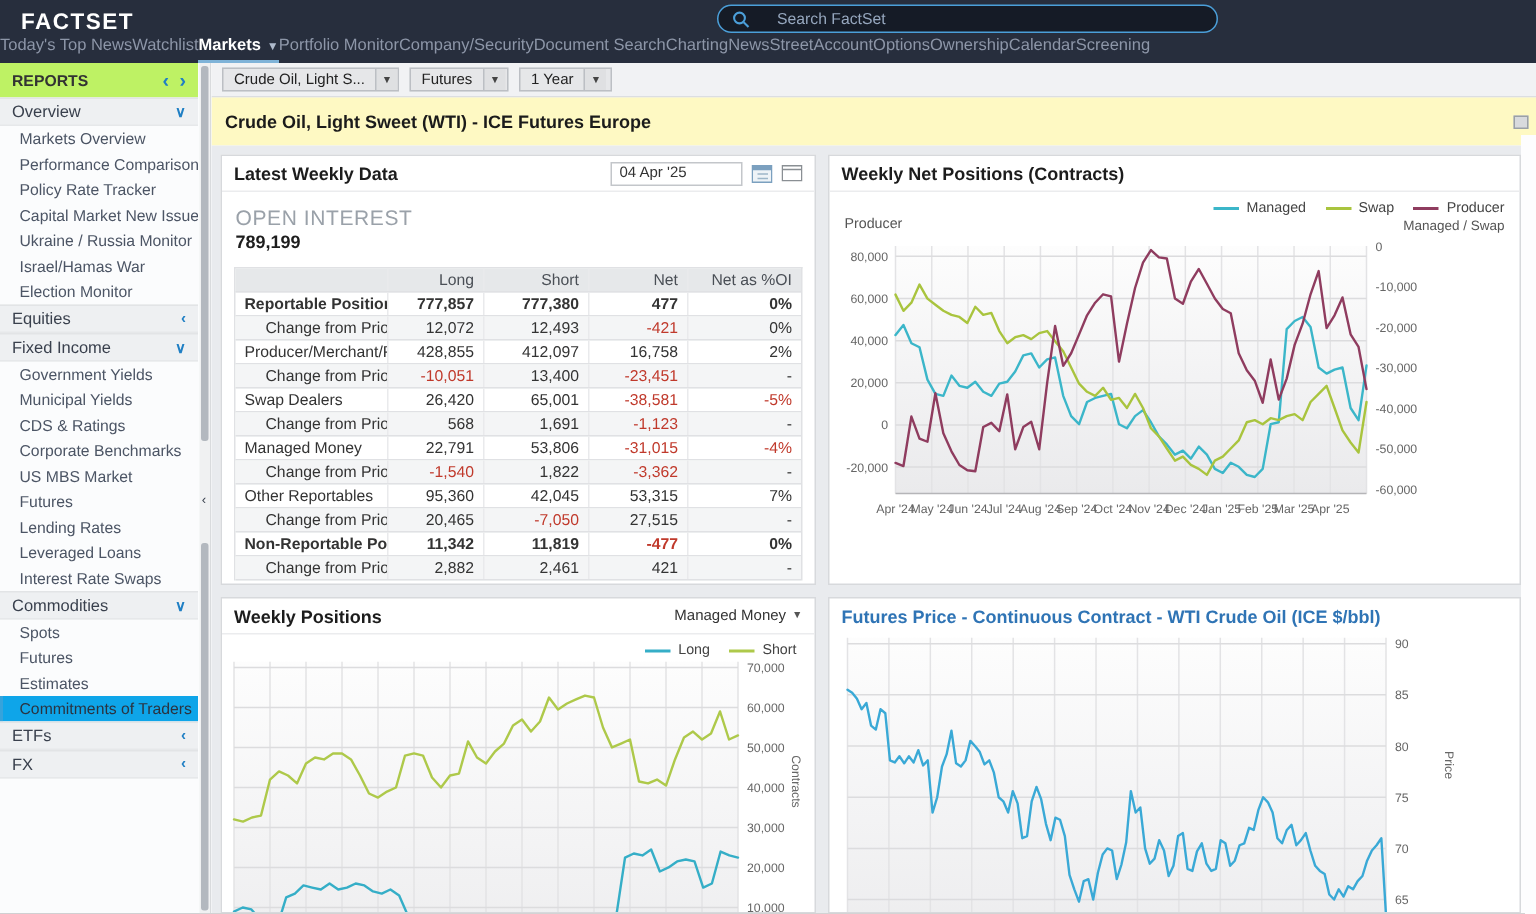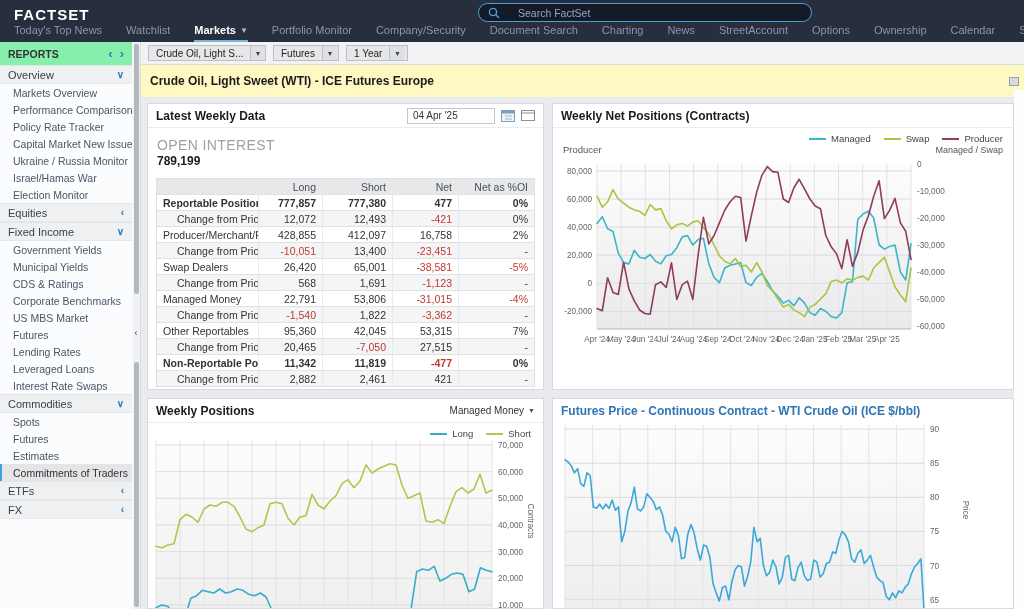--- a/index.html
+++ b/index.html
@@ -4,34 +4,34 @@
 <style>
 *{margin:0;padding:0;box-sizing:border-box}
 body{font-family:"Liberation Sans",sans-serif;background:#888}
 .app{width:1024px;height:609px;position:relative;background:#fff;overflow:hidden;font-size:11px;color:#333}
 
 .topbar{height:42px;background:#272e3d;position:relative}
 .logo{position:absolute;left:14px;top:6px;color:#fff;font-weight:bold;font-size:15px;letter-spacing:1px;cursor:pointer}
 .search{position:absolute;left:478px;top:3px;width:334px;height:19px;border:1px solid #4b9fd9;border-radius:10px;background:#151b26;display:flex;align-items:center;padding:0 9px;gap:18px}
 .search input{background:transparent;border:none;outline:none;color:#cfd6e0;font-size:10.5px;flex:1;font-family:"Liberation Sans",sans-serif}
 .search input::placeholder{color:#96a7be}
-.nav{position:absolute;left:14px;right:0;bottom:0;height:21px;display:flex;gap:24px;align-items:stretch;white-space:nowrap;overflow:hidden}
+.nav{position:absolute;left:0;right:0;bottom:0;height:21px;display:flex;align-items:stretch;white-space:nowrap;overflow:hidden}
 .nav-item{color:#8d96a8;font-size:11px;display:flex;align-items:center;cursor:pointer;border-bottom:2px solid transparent;padding-bottom:1px}
 .nav-item.active{color:#fff;font-weight:bold;border-bottom:2px solid #7fb3d8}
 .nav-item .caret{font-size:8px;margin-left:4px;color:#aebacb}
 
 .body{display:flex;height:567px}
 .sidebar{width:141px;background:#fbfcfd;border-right:1px solid #d9dbdd;position:relative;padding-right:8px;overflow:hidden}
-.sb-header{height:23px;display:flex;align-items:center;justify-content:space-between;padding:0 8px;background:#86efac;font-weight:bold;font-size:10.5px;color:#333}
+.sb-header{height:23px;display:flex;align-items:center;justify-content:space-between;padding:0 8px;background:#bef264;font-weight:bold;font-size:10.5px;color:#333}
 .sb-arrows{color:#1f7fc4;font-size:13px;font-weight:bold;display:flex;gap:7px}
 .sb-arrows span{cursor:pointer}
 .section-h{height:19px;background:#eef0f2;border-top:1px solid #e2e4e6;border-bottom:1px solid #e6e8ea;display:flex;justify-content:space-between;align-items:center;padding:0 8px;color:#39404d;font-size:11px;cursor:pointer}
 .section-h .chev{color:#1f7fc4;font-size:10px;font-weight:bold}
 .sb-item{height:17px;display:flex;align-items:center;padding:0 6px 0 11px;color:#4c5565;font-size:10.5px;white-space:nowrap;overflow:hidden;cursor:pointer;border-left:2px solid transparent}
-.sb-item.selected{background:#e5e5e5;border-left:2px solid #35a3dc;color:#2b3340}
+.sb-item.selected{background:#0ea5e9;border-left:2px solid #35a3dc;color:#2b3340}
 .sb-scroll{position:absolute;right:0;top:0;bottom:0;width:7px;background:#f0f1f2}
 .sb-thumb{position:absolute;left:1px;width:5px;background:#b3b8bf;border-radius:2px}
 .collapse-handle{position:absolute;right:0;top:278px;width:8px;height:26px;color:#3c4350;font-size:9px;display:flex;align-items:center;justify-content:center;cursor:pointer}
 
 .main{flex:1;display:flex;flex-direction:column;background:#fff;position:relative;overflow:hidden}
 .toolbar{height:23px;background:#f1f2f4;border-bottom:1px solid #dcdee1;display:flex;align-items:center;gap:7px;padding:0 7px}
 .dd{height:16px;background:#e6e7e9;border:1px solid #bcbfc4;display:flex;align-items:stretch;font-size:10px;color:#222;cursor:pointer}
 .dd .val{padding:1px 7px 0;display:flex;align-items:center;white-space:nowrap;overflow:hidden}
 .dd .dcaret{width:15px;border-left:1px solid #bcbfc4;display:flex;align-items:center;justify-content:center;font-size:7px;color:#444;background:#dfe0e2}
 .titlebar{height:32px;display:flex;align-items:center;justify-content:space-between;padding:0 9px;background:#fef9c3}

